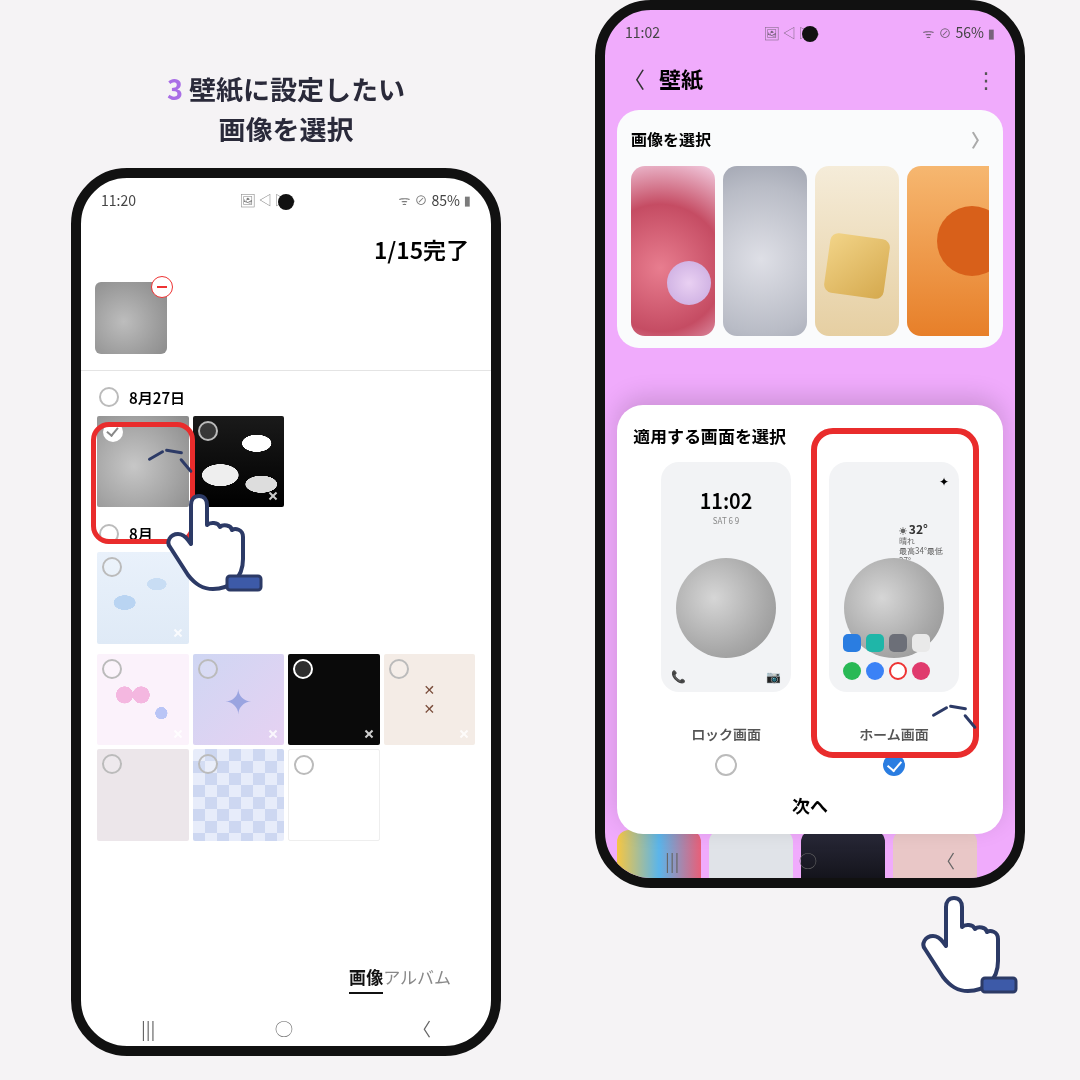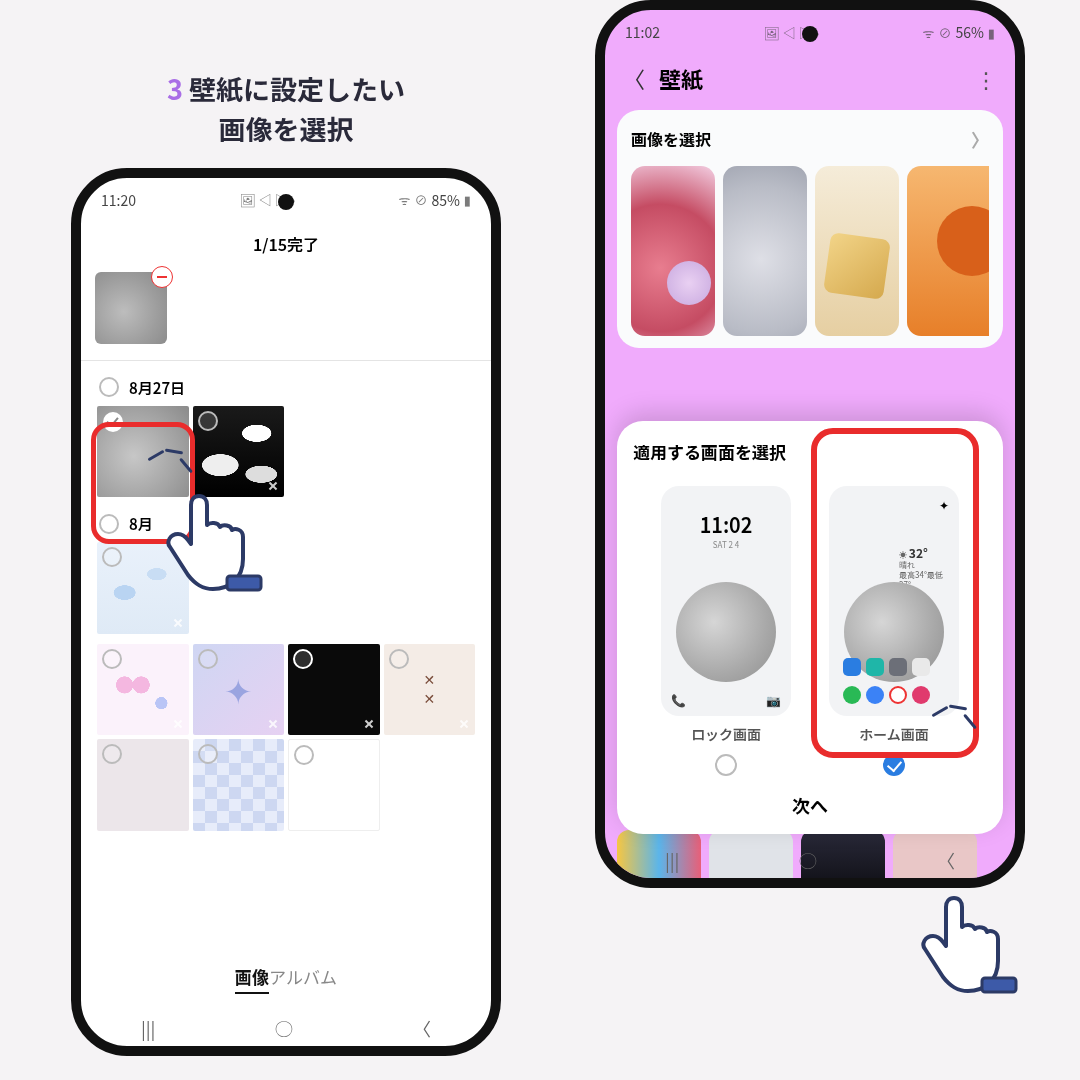--- a/index.html
+++ b/index.html
@@ -31,22 +31,22 @@
     width: 16px; height: 16px; border-radius: 50%; background: #111; z-index: 50;
   }
   .statusbar {
     display: flex; justify-content: space-between; align-items: center;
     padding: 12px 20px 4px; font-size: 14px; color: #444;
   }
   .statusbar .r { display: flex; gap: 4px; align-items: center; }
   .sbicon { font-size: 13px; opacity: .7; }
 
   
-  .hdr { display: flex; justify-content: center; align-items: center;
-    padding: 18px 22px 10px; font-size: 16px; font-weight: 600; }
+  .hdr { display: flex; justify-content: flex-end; align-items: center;
+    padding: 18px 22px 10px; font-size: 23px; font-weight: 600; }
   .selrow { padding: 6px 14px 12px; display: flex; }
   .selthumb { width: 72px; height: 72px; border-radius: 6px;
     background: radial-gradient(circle at 40% 55%, #bdbdbd 0%, #9c9c9c 60%, #888 100%);
     position: relative; }
   .selthumb::after { content:""; position:absolute; top:-6px; right:-6px;
     width:20px; height:20px; border-radius:50%; background:#fff; border:1.5px solid #e33;
     background-image: linear-gradient(#e33,#e33); background-size: 10px 2px;
     background-repeat: no-repeat; background-position: center; }
   .hr { height:1px; background:#e4e4e4; margin: 4px 0 8px; }
 
@@ -86,21 +86,21 @@
   .thumb.black .ring { border-color:#fff;}
   .thumb.bows { background:#f4ece6;}
   .thumb.bows::before{content:"✕\A✕";white-space:pre;position:absolute;inset:0;display:flex;align-items:center;justify-content:center;
     font-size:14px;color:#7a4d3b;line-height:1.4;}
   .thumb.pale { background:#ece6ea;}
   .thumb.check { background:
     repeating-conic-gradient(#cdd7f1 0 25%, #e7ecfa 0 50%) 0 0/24px 24px;}
   .thumb.white { background:#fff; border:1px solid #eee;}
 
   .tabs { position:absolute; left:0; right:0; bottom:38px;
-    display:flex; justify-content:center; padding:14px 40px;}
+    display:flex; justify-content:flex-end; padding:14px 40px;}
   .tab { font-size:17px; color:#888;}
   .tab.active { color:#111; font-weight:700; border-bottom:2px solid #111; padding-bottom:3px;}
   .navbar { position:absolute; left:0; right:0; bottom:0; height:36px;
     display:flex; justify-content:space-around; align-items:center; color:#666;}
   .navbar span{font-size:18px;}
 
   
   .hl { position:absolute; border:5px solid #e92c2c; border-radius:18px; pointer-events:none; z-index:40;}
   .hand {
     position:absolute; width:120px; height:120px; z-index:60; pointer-events:none;
@@ -125,38 +125,38 @@
   .wp3::after{content:"";display:block;width:60px;height:60px;margin:70px auto 0;
     background:linear-gradient(135deg,#f2d488,#d5a94e);border-radius:8px;transform:rotate(8deg);}
   .wp4{background:linear-gradient(#f6b770,#e77f29);}
   .wp4::after{content:"";display:block;width:70px;height:70px;border-radius:50%;
     background:#d8601a;margin:40px 0 0 30px;}
 
   
   .sheet { position:absolute; left:12px; right:12px; bottom:44px;
     background:#fff; border-radius:26px; padding:18px 16px 12px;
     box-shadow:0 -8px 24px rgba(0,0,0,.15);}
-  .sheet h3{font-size:17px;font-weight:700;margin-bottom:22px;}
+  .sheet h3{font-size:17px;font-weight:700;margin-bottom:14px;}
   .previews{display:flex;gap:18px;justify-content:center;}
   .pcol{display:flex;flex-direction:column;align-items:center;gap:8px;width:150px;}
   .pv{width:130px;height:230px;border-radius:18px;background:#f2f3f5;position:relative;
     display:flex;flex-direction:column;align-items:center;padding:10px 8px 8px;}
   .pv .planet{width:100px;height:100px;border-radius:50%;
     background:radial-gradient(circle at 38% 40%,#d6d6d6 0%,#a9a9a9 60%,#8e8e8e 100%);
     position:absolute;bottom:34px;}
   .pv.lock .time{font-size:20px;font-weight:600;margin-top:14px;}
   .pv.lock .tsub{font-size:8px;color:#888;}
   .pv.lock .bic{position:absolute;bottom:8px;width:100%;display:flex;justify-content:space-between;padding:0 10px;font-size:12px;}
   .pv.home .wx{position:absolute;top:60px;right:10px;font-size:8px;line-height:1.2;text-align:left;width:50px;color:#666;}
   .pv.home .wx b{font-size:12px;color:#333;}
   .pv.home .irow{position:absolute;display:flex;gap:5px;}
   .pv.home .r1{bottom:40px;left:14px;}
   .pv.home .r2{bottom:12px;left:14px;}
   .pv.home .ic{width:18px;height:18px;border-radius:5px;}
-  .plabel{font-size:14px;font-weight:600;color:#555;}
+  .plabel{font-size:14px;font-weight:600;color:#555;margin-top:24px;}
   .pring{width:22px;height:22px;border-radius:50%;border:2px solid #bbb;margin-top:2px;}
   .pring.on{border-color:#2a7de1;background:#2a7de1;position:relative;}
   .pring.on::after{content:"";position:absolute;left:5px;top:2px;width:7px;height:11px;
     border:solid #fff;border-width:0 2px 2px 0;transform:rotate(40deg);}
   .nextbtn{text-align:center;font-size:18px;font-weight:700;padding:16px 0 4px;}
 
   .thumbrow-under{position:absolute;left:12px;right:12px;bottom:0;height:48px;
     display:flex;gap:8px;overflow:hidden;}
   .thumbrow-under div{flex:0 0 84px;border-radius:12px 12px 0 0;}
   .tu1{background:linear-gradient(90deg,#f6c642,#5bb5ea,#e85f78);}
@@ -331,21 +331,21 @@
         <div class="tu3"></div>
         <div class="tu4"></div>
     </div>
 
     <div class="sheet">
       <h3>適用する画面を選択</h3>
       <div class="previews">
         <div class="pcol">
           <div class="pv lock">
             <div class="time">11:02</div>
-            <div class="tsub">SAT 2 4</div>
+            <div class="tsub">SAT 6 9</div>
             <div class="planet"></div>
             <div class="bic">
                 <span>📞</span>
                 <span>📷</span>
               </div>
           </div>
           <div class="plabel">ロック画面</div>
           <div class="pring"></div>
         </div>
         <div class="pcol">

